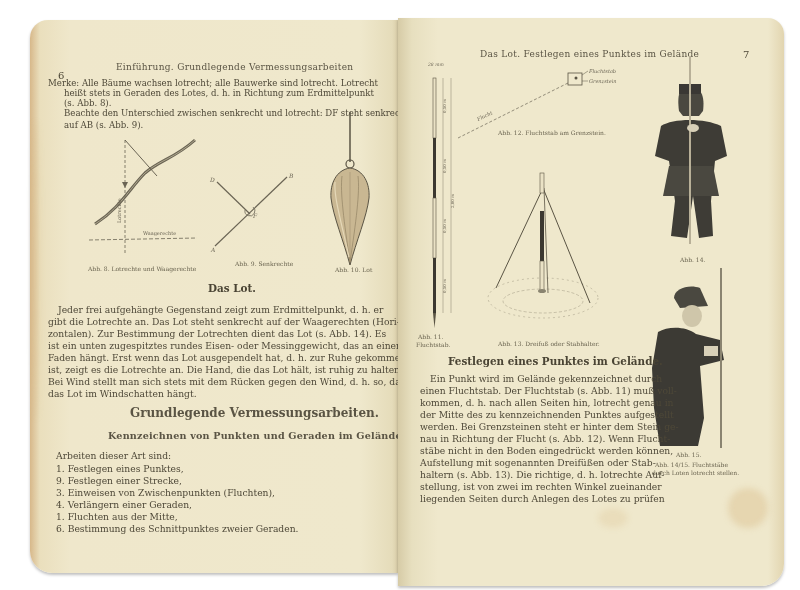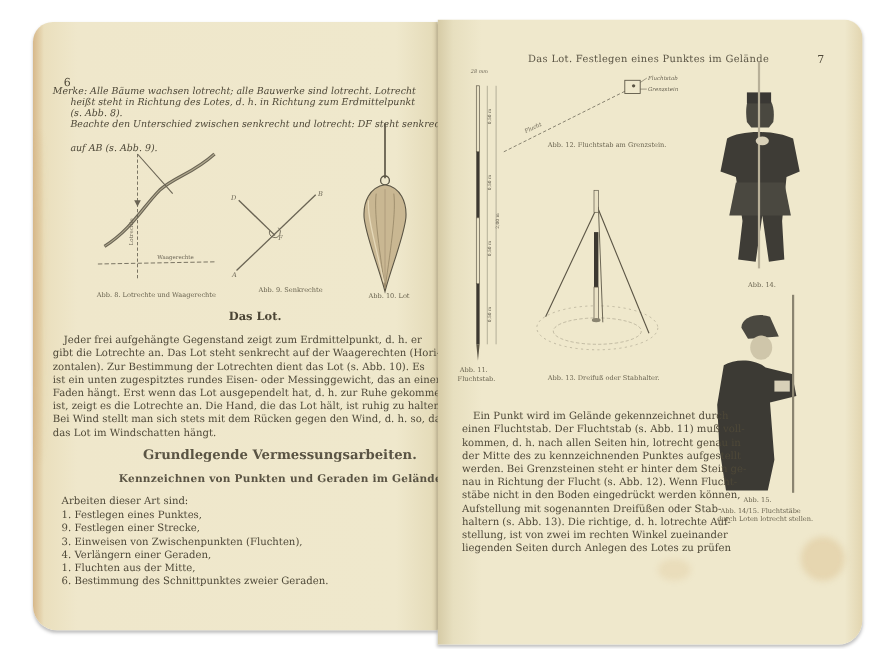--- a/index.html
+++ b/index.html
@@ -20,45 +20,46 @@
   .page-right {
     left: 398px; top: 18px; width: 386px; height: 568px;
     border-radius: 0 16px 22px 0;
     background: linear-gradient(90deg, #d6cba6 0px, #e7dfbf 14px, #efe8cc 40px, #efe8cc 370px, #e2d5b0 386px);
   }
   .spine { position: absolute; left: 396px; top: 22px; width: 4px; height: 550px; background: linear-gradient(90deg,#cdbf98,#e6ddbc); }
   .stain { position: absolute; border-radius: 50%; background: rgba(205,160,90,0.25); filter: blur(3px); }
   .txt { position: absolute; font-size: 9.2px; line-height: 11.6px; color: #4e4838; white-space: nowrap; }
   .hdr { font-size: 9px; letter-spacing: 0.3px; color: #5a5444; }
   .pnum { font-size: 10px; color: #4e4838; }
-  .italic { font-style: italic; font-size: 8.6px; line-height: 10.4px; }
+  .italic { font-size: 8.6px; line-height: 10.4px; }
   .caption { position: absolute; font-size: 6px; color: #6a6450; white-space: nowrap; }
   .heading { font-weight: bold; font-size: 10.4px; color: #4a4434; text-align: right; }
   .h2 { font-size: 12px; font-weight: bold; color: #5a5444; }
   .h3 { font-size: 9.6px; font-weight: bold; color: #5a5444; letter-spacing: 0.2px; }
   svg { position: absolute; overflow: visible; }
   .photo { position: absolute; }
 </style>
 </head>
 <body>
 
 <div class="book">
   <div class="spine"></div>
 
   <div class="page page-left">
     <div class="stain" style="left:2px;top:100px;width:8px;height:300px;opacity:.5"></div>
 
     <span class="txt pnum" style="left:28px;top:50px">6</span>
+    <span class="txt hdr" style="left:86px;top:42px">Einführung. Grundlegende Vermessungsarbeiten</span>
 
     <div>
       <span class="txt italic" style="left:18px;top:58px">Merke: Alle Bäume wachsen lotrecht; alle Bauwerke sind lotrecht. Lotrecht</span>
-      <span class="txt italic" style="left:34px;top:68px">heißt steht in Richtung des Lotes, d. h. in Richtung zum Erdmittelpunkt</span>
+      <span class="txt italic" style="left:34px;top:68px">heißt stets in Geraden des Lotes, d. h. in Richtung zum Erdmittelpunkt</span>
       <span class="txt italic" style="left:34px;top:78px">(s. Abb. 8).</span>
       <span class="txt italic" style="left:34px;top:88px">Beachte den Unterschied zwischen senkrecht und lotrecht: DF steht senkrecht</span>
-      <span class="txt italic" style="left:34px;top:110px">auf AB (s. Abb. 9).</span>
+      <span class="txt italic" style="left:34px;top:100px">auf AB (s. Abb. 9).</span>
     </div>
 
     <div>
       <svg width="140" height="140" style="left:55px;top:108px">
         <path d="M10,96 C35,80 45,60 60,45 C75,32 90,30 110,12" stroke="#6a6454" stroke-width="3" fill="none"></path>
         <path d="M10,96 C35,80 45,60 60,45 C75,32 90,30 110,12" stroke="#b0a88e" stroke-width="1" fill="none"></path>
         <line x1="40" y1="12" x2="72" y2="48" stroke="#6a6454" stroke-width="1"></line>
         <line x1="40" y1="12" x2="40" y2="125" stroke="#6a6454" stroke-width="0.8" stroke-dasharray="3,2"></line>
         <polygon points="37,54 43,54 40,60" fill="#6a6454"></polygon>
         <line x1="4" y1="112" x2="112" y2="110" stroke="#6a6454" stroke-width="0.8" stroke-dasharray="4,2"></line>
@@ -92,21 +93,21 @@
         <path d="M13,70 C12,85 18,105 27,145" stroke="#e5d8b8" stroke-width="1.2" fill="none"></path>
       </svg>
       <span class="caption" style="left:305px;top:246px">Abb. 10. Lot</span>
     </div>
 
     <span class="txt heading" style="left:178px;top:263px">Das Lot.</span>
 
     <div class="para">
       <span class="txt" style="left:28px;top:284px">Jeder frei aufgehängte Gegenstand zeigt zum Erdmittelpunkt, d. h. er</span>
       <span class="txt" style="left:18px;top:296px">gibt die Lotrechte an. Das Lot steht senkrecht auf der Waagerechten (Hori-</span>
-      <span class="txt" style="left:18px;top:308px">zontalen). Zur Bestimmung der Lotrechten dient das Lot (s. Abb. 10). Es</span>
+      <span class="txt" style="left:18px;top:308px">zontalen). Zur Bestimmung der Lotrechten dient das Lot (s. Abb. 14). Es</span>
       <span class="txt" style="left:18px;top:320px">ist ein unten zugespitztes rundes Eisen- oder Messinggewicht, das an einem</span>
       <span class="txt" style="left:18px;top:332px">Faden hängt. Erst wenn das Lot ausgependelt hat, d. h. zur Ruhe gekommen</span>
       <span class="txt" style="left:18px;top:344px">ist, zeigt es die Lotrechte an. Die Hand, die das Lot hält, ist ruhig zu halten.</span>
       <span class="txt" style="left:18px;top:356px">Bei Wind stellt man sich stets mit dem Rücken gegen den Wind, d. h. so, daß</span>
       <span class="txt" style="left:18px;top:368px">das Lot im Windschatten hängt.</span>
     </div>
 
     <span class="txt h2" style="left:100px;top:388px">Grundlegende Vermessungsarbeiten.</span>
     <span class="txt h3" style="left:78px;top:410px">Kennzeichnen von Punkten und Geraden im Gelände.</span>
 
@@ -195,20 +196,21 @@
         <ellipse cx="54" cy="48" rx="10" ry="11" fill="#cfc6aa"></ellipse>
         <path d="M20,64 C30,58 48,58 58,66 L82,72 L86,92 L62,98 L66,150 L60,178 L22,178 L16,140 L14,100 Z" fill="#3c3a34"></path>
         <rect x="82" y="0" width="2" height="180" fill="#8a8470"></rect>
         <rect x="66" y="78" width="14" height="10" fill="#d8d0b8"></rect>
       </svg>
       <span class="caption" style="left:278px;top:433px">Abb. 15.</span>
       <span class="caption" style="left:257px;top:443px">Abb. 14/15. Fluchtstäbe</span>
       <span class="caption" style="left:254px;top:451px">durch Loten lotrecht stellen.</span>
     </div>
 
+    <span class="txt heading" style="left:50px;top:338px">Festlegen eines Punktes im Gelände.</span>
 
     <div class="para">
       <span class="txt" style="left:32px;top:355px">Ein Punkt wird im Gelände gekennzeichnet durch</span>
       <span class="txt" style="left:22px;top:367px">einen Fluchtstab. Der Fluchtstab (s. Abb. 11) muß voll-</span>
       <span class="txt" style="left:22px;top:379px">kommen, d. h. nach allen Seiten hin, lotrecht genau in</span>
       <span class="txt" style="left:22px;top:391px">der Mitte des zu kennzeichnenden Punktes aufgestellt</span>
       <span class="txt" style="left:22px;top:403px">werden. Bei Grenzsteinen steht er hinter dem Stein ge-</span>
       <span class="txt" style="left:22px;top:415px">nau in Richtung der Flucht (s. Abb. 12). Wenn Flucht-</span>
       <span class="txt" style="left:22px;top:427px">stäbe nicht in den Boden eingedrückt werden können,</span>
       <span class="txt" style="left:22px;top:439px">Aufstellung mit sogenannten Dreifüßen oder Stab-</span>

